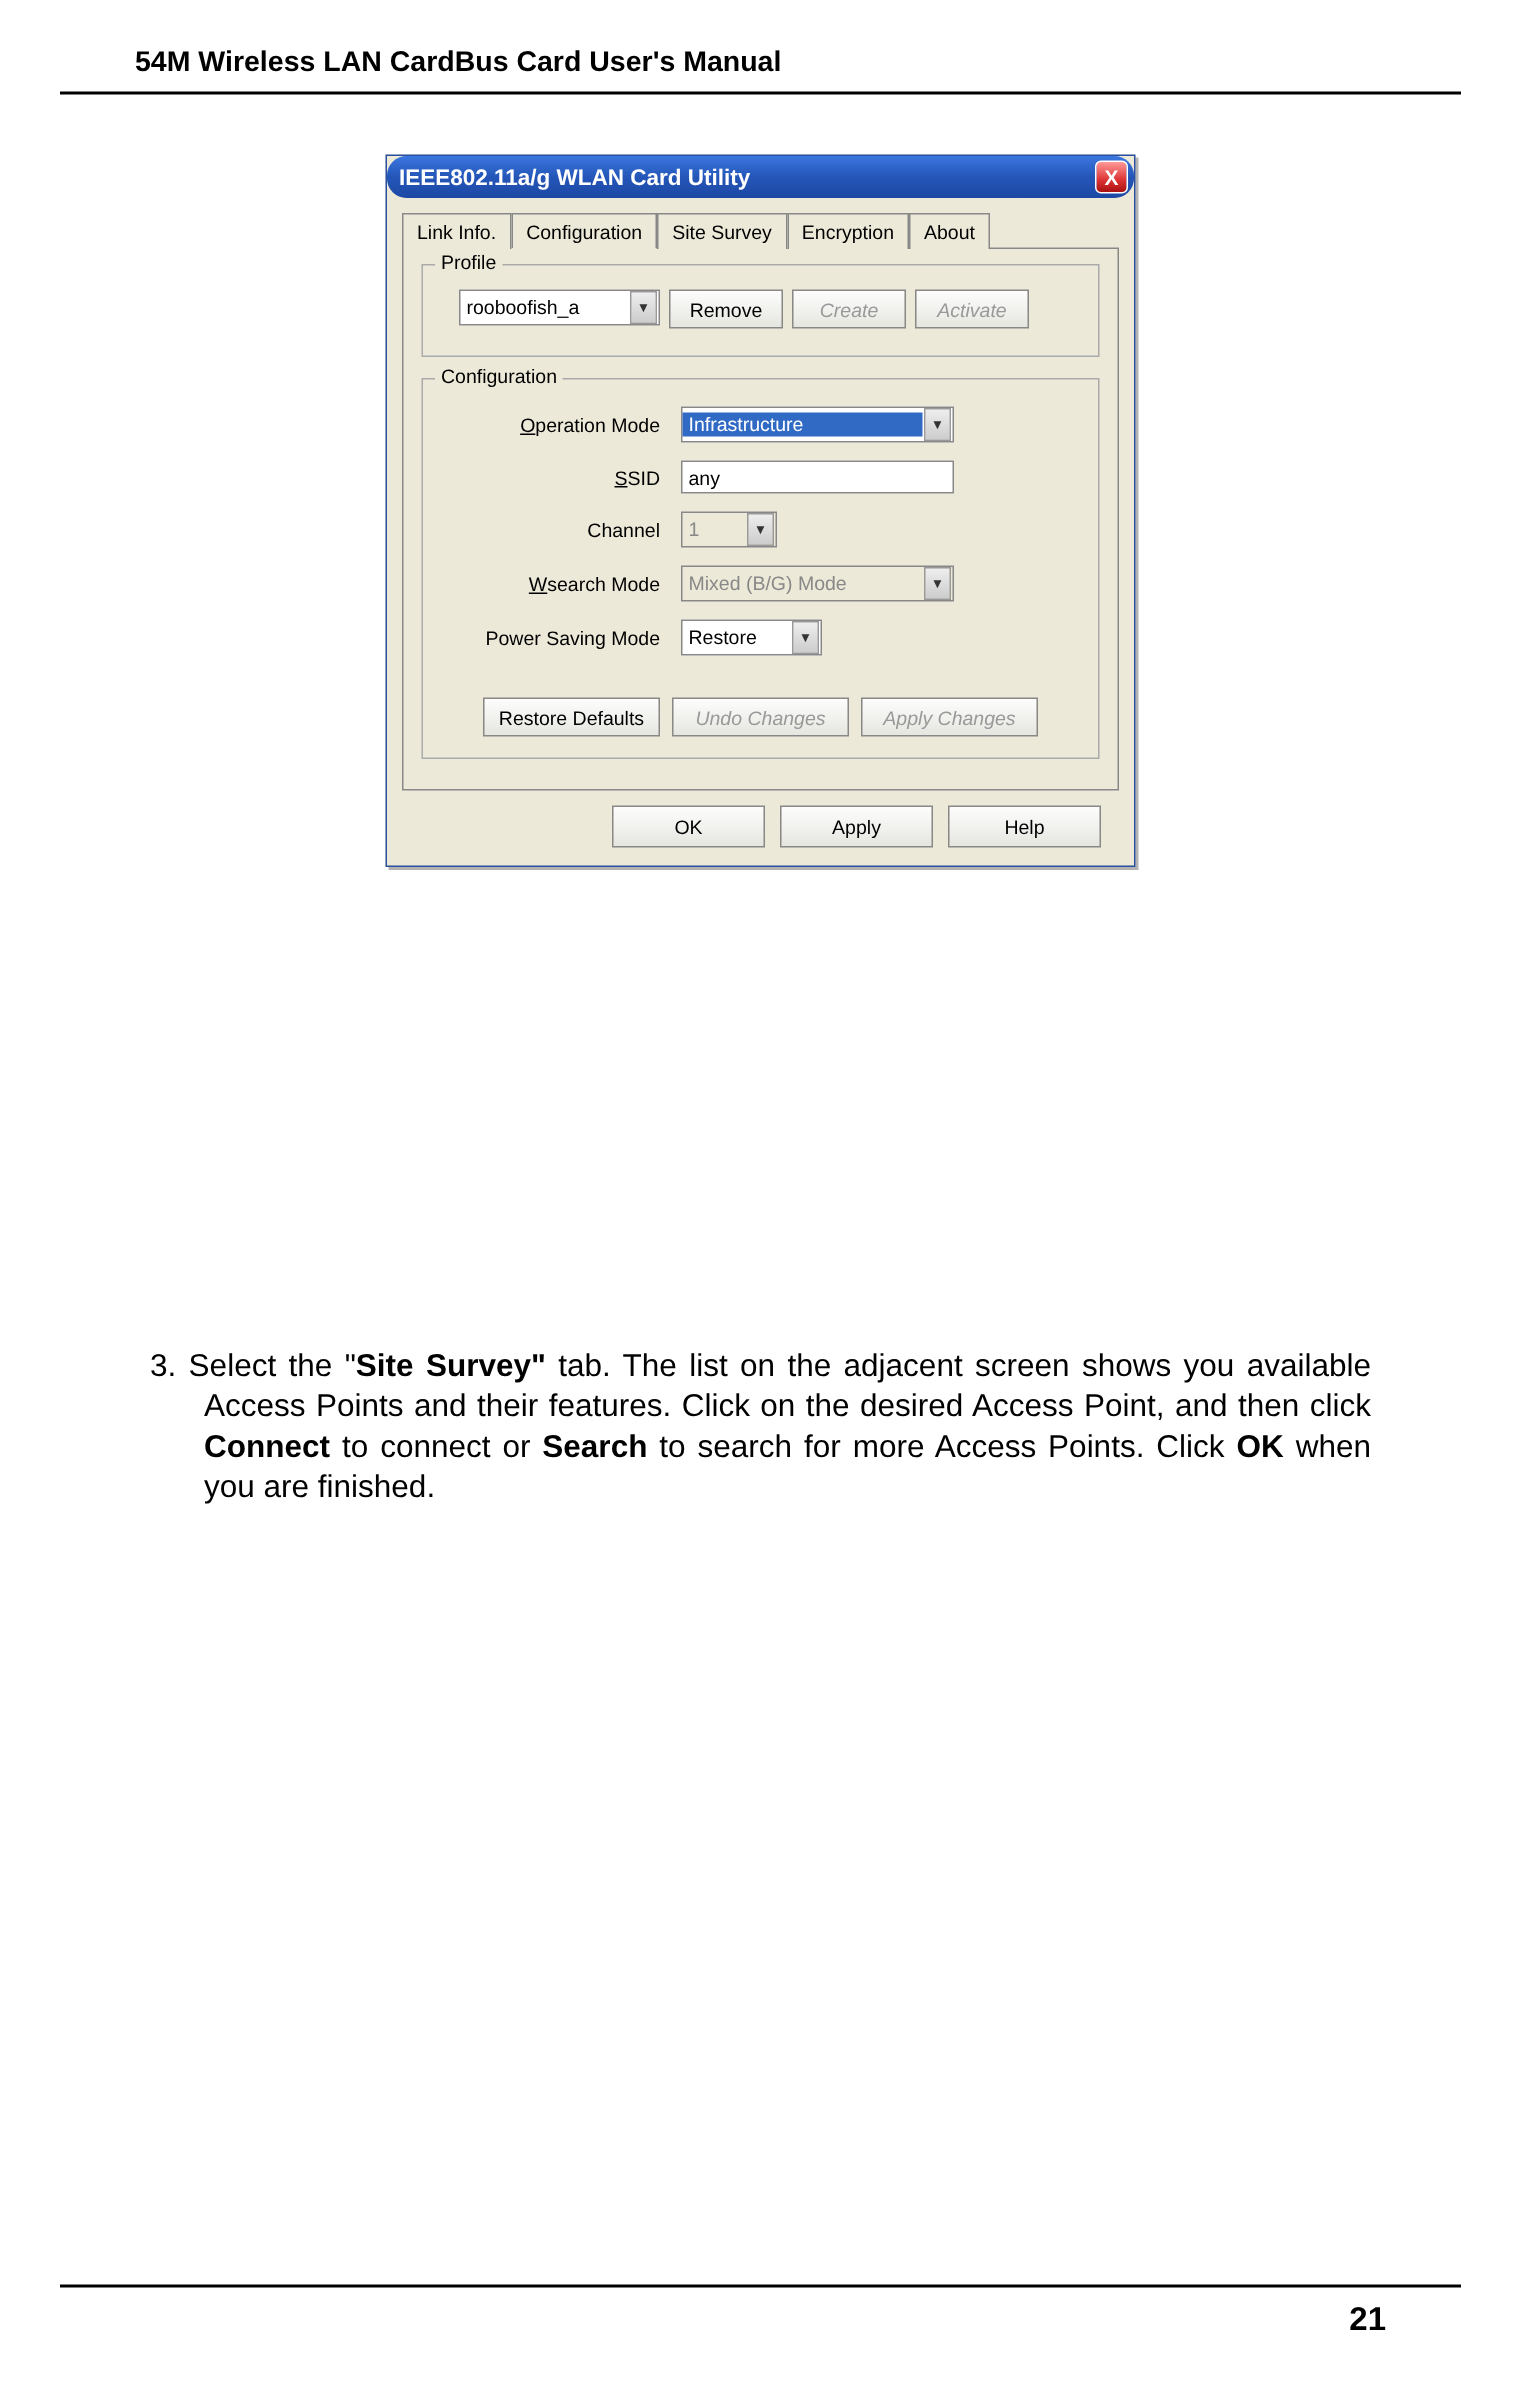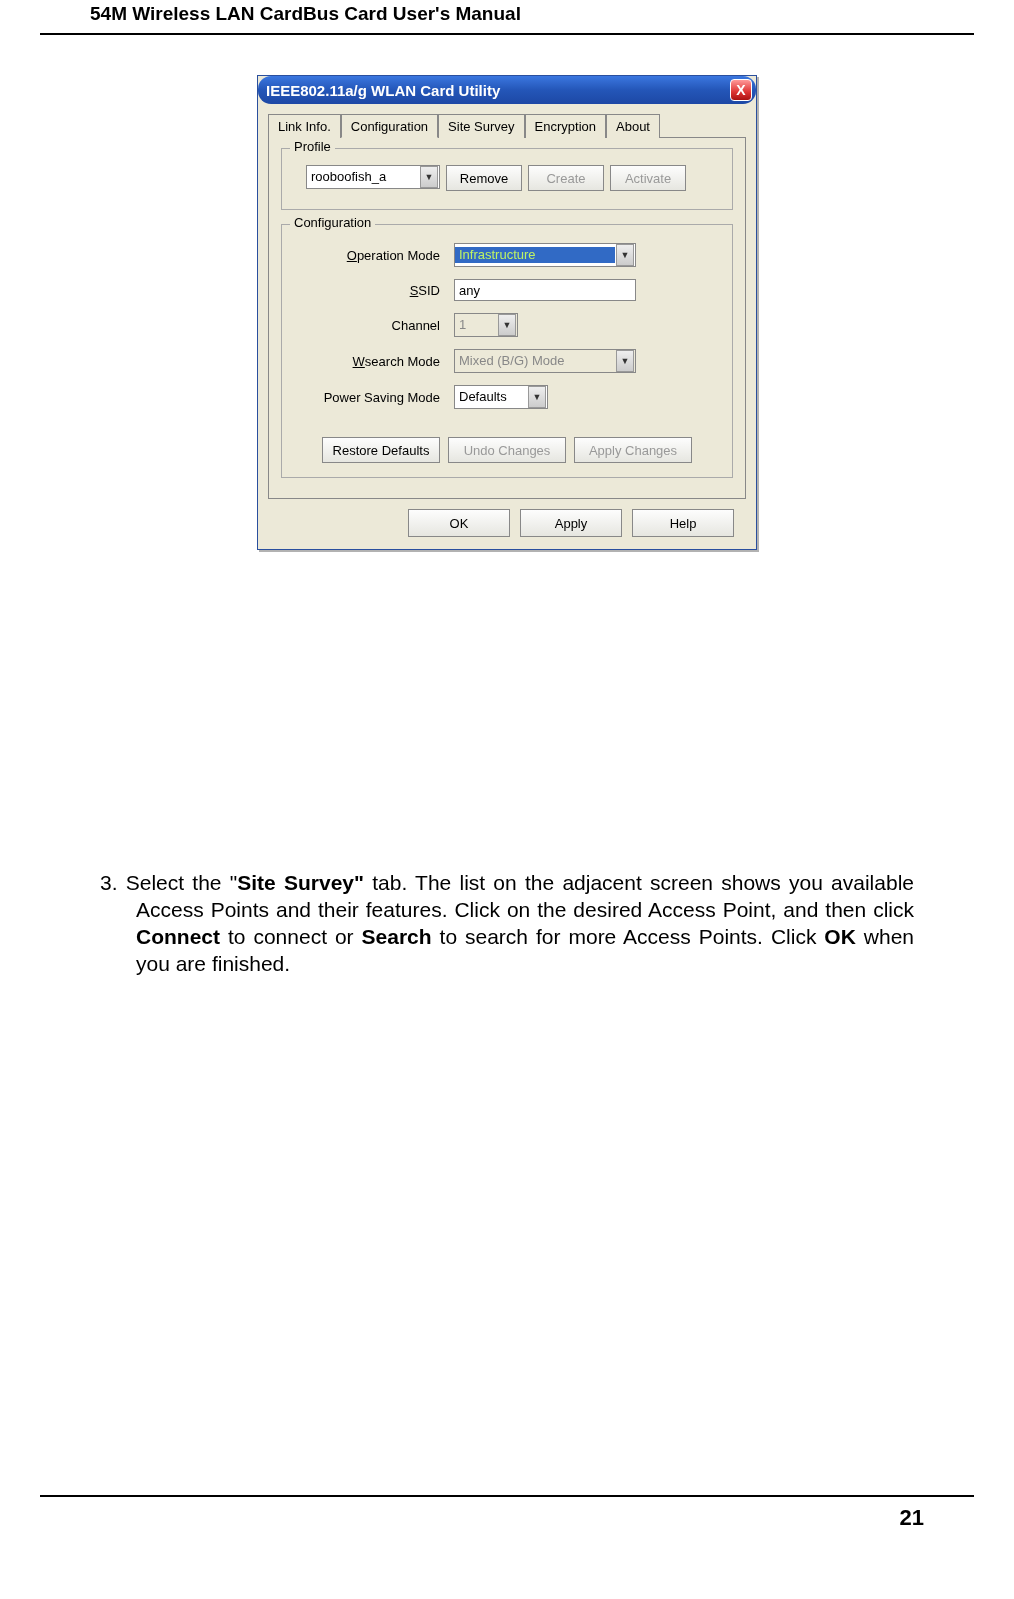--- a/index.html
+++ b/index.html
@@ -4,21 +4,21 @@
   <style>
     body {
       margin: 0;
       padding: 0;
       font-family: Arial, sans-serif;
       font-size: 16px;
       background: #fff;
       width: 1014px;
     }
     .page-header {
-      padding: 3px 50px 8px 50px;
+      padding: 31px 50px 8px 50px;
       font-weight: bold;
       font-size: 19px;
       border-bottom: 2px solid #000;
       margin: 0 40px;
     }
     .page-footer {
       border-top: 2px solid #000;
       margin: 0 40px;
       padding: 8px 50px 15px 50px;
       text-align: right;
@@ -124,21 +124,21 @@
       border: none;
       outline: none;
       padding: 0 4px;
       flex: 1;
       height: 16px;
       font-size: 13px;
       background: transparent;
     }
     .combo.selected .input {
       background: #316ac5;
-      color: #bef264;
+      color: #ffffff;
     }
     .combo .arrow {
       width: 16px;
       height: 20px;
       margin: 1px;
       background: linear-gradient(#eee,#ccc);
       border: 1px solid #999;
       display: flex;
       align-items: center;
       justify-content: center;
@@ -149,21 +149,21 @@
       min-width: 62px;
       height: 24px;
       border: 1px solid #888;
       background: linear-gradient(#fdfdfd, #e6e6e0);
       font-size: 13px;
       display: inline-flex;
       align-items: center;
       justify-content: center;
       padding: 0 6px;
     }
-    .btn.disabled { color:#999; }
+    .btn.disabled { color:#999;font-style:italic; }
     .config-grid {
       display: grid;
       grid-template-columns: 150px 1fr;
       row-gap: 12px;
       align-items: center;
       padding: 8px 10px 14px 10px;
     }
     .label {
       text-align: right;
       font-size: 13px;
@@ -271,21 +271,21 @@
               </div>
 
               <div class="label"><span class="accel">W</span><span>search Mode</span></div>
               <div class="combo disabled" style="width:180px">
                 <span class="input">Mixed (B/G) Mode</span>
                 <span class="arrow">▼</span>
               </div>
 
               <div class="label">Power Saving Mode</div>
               <div class="combo" style="width:92px">
-                <span class="input">Defaults</span>
+                <span class="input">Restore</span>
                 <span class="arrow">▼</span>
               </div>
             </div>
 
             <div class="btn-row">
               <div class="btn wide">Restore Defaults</div>
               <div class="btn wide disabled">Undo Changes</div>
               <div class="btn wide disabled">Apply Changes</div>
             </div>
           </div>

